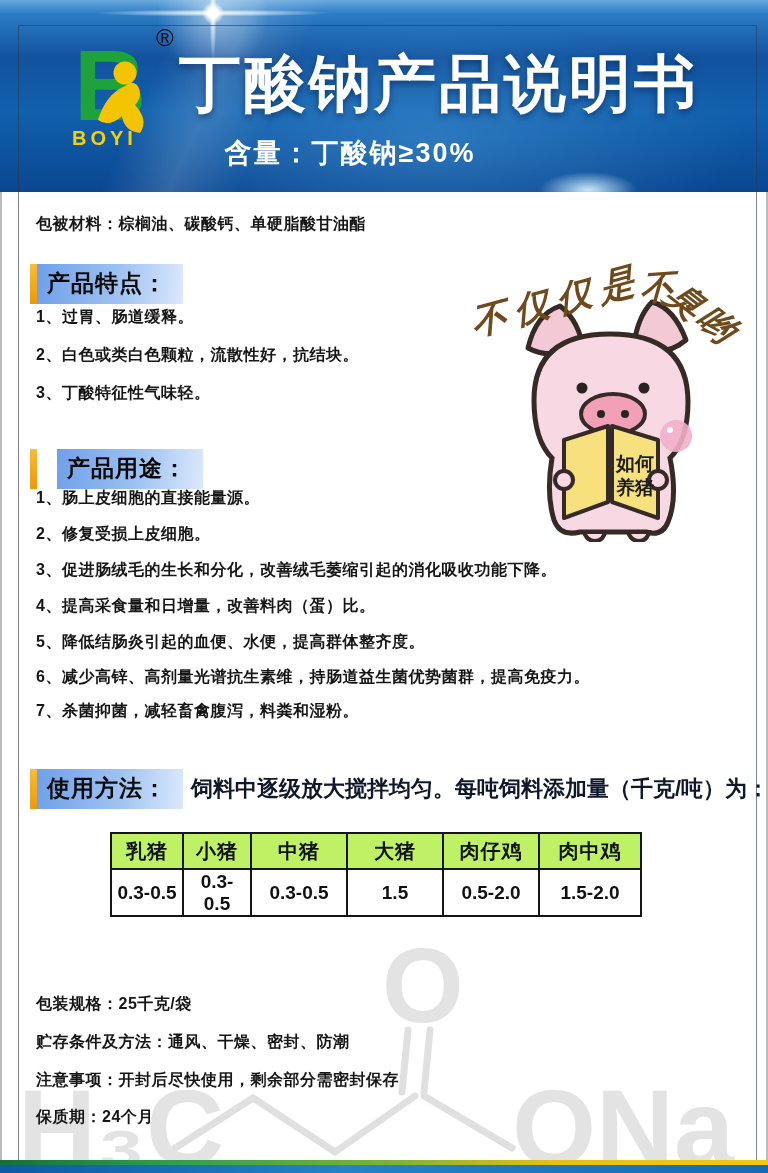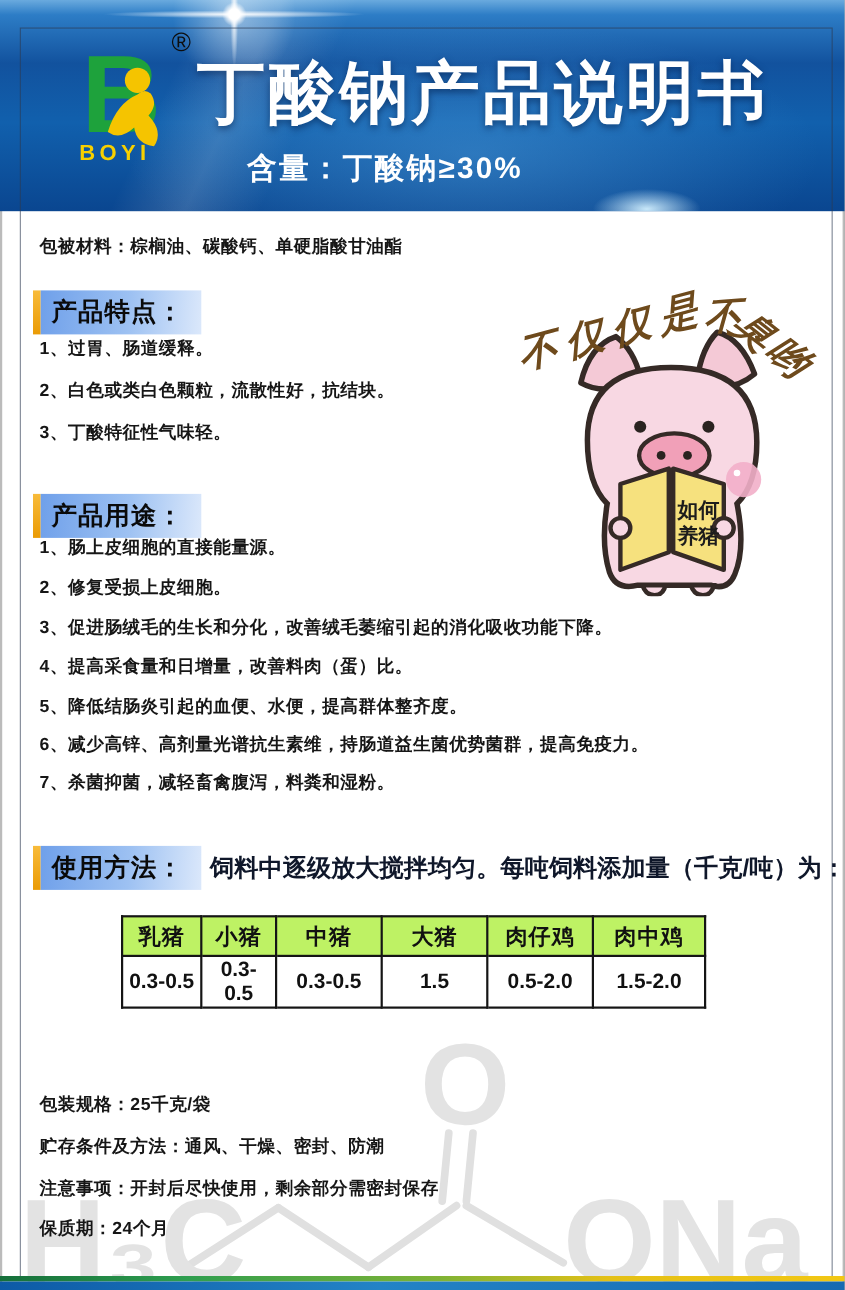--- a/index.html
+++ b/index.html
@@ -46,21 +46,21 @@
   
   .badge { position:absolute; left:30px; display:flex; align-items:stretch; z-index:2; }
   .badge.inline { position:static; flex:none; }
   .badge-bar { width:7px; background:linear-gradient(180deg,#f8bb3a,#ea9b05); }
   .badge-box {
     background:linear-gradient(95deg,#6fa0ea 0%, #9dc1f2 55%, #dbe8fb 100%);
     padding:4px 16px 5px 10px; font-size:23px; font-weight:bold; color:#0a0a0a;
     letter-spacing:1px; white-space:nowrap;text-align:center;
   }
   .badge-features { top:264px; }
-  .badge-uses { top:449px; }
+  .badge-uses { top:449px;gap:20px; }
   .usage-row { position:absolute; left:30px; top:769px; display:flex; align-items:center; z-index:2; }
   .usage-text { margin-left:8px; font-size:22px; font-weight:600; color:#0f172a; white-space:nowrap; }
   
   .fi0{top:307px}.fi1{top:345px}.fi2{top:383px}
   .ui0{top:488px}.ui1{top:524px}.ui2{top:560px}.ui3{top:596px}
   .ui4{top:632px}.ui5{top:667px}.ui6{top:701px}
   
   table.dosage {
     position:absolute; left:110px; top:832px; z-index:2;
     border-collapse:collapse; background:#ffffff;

